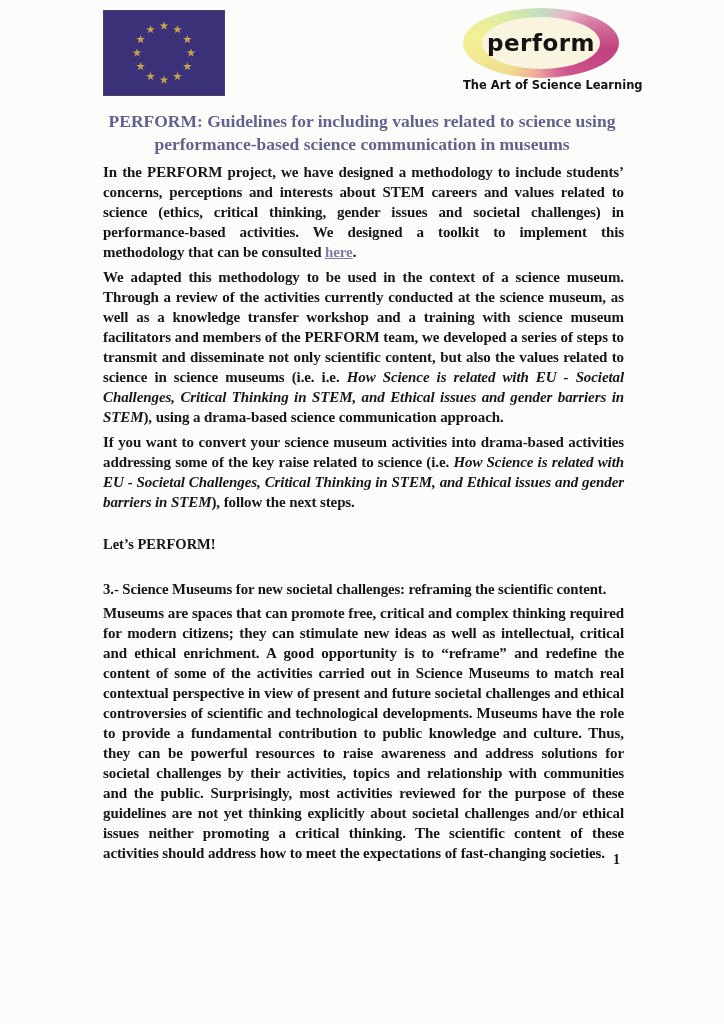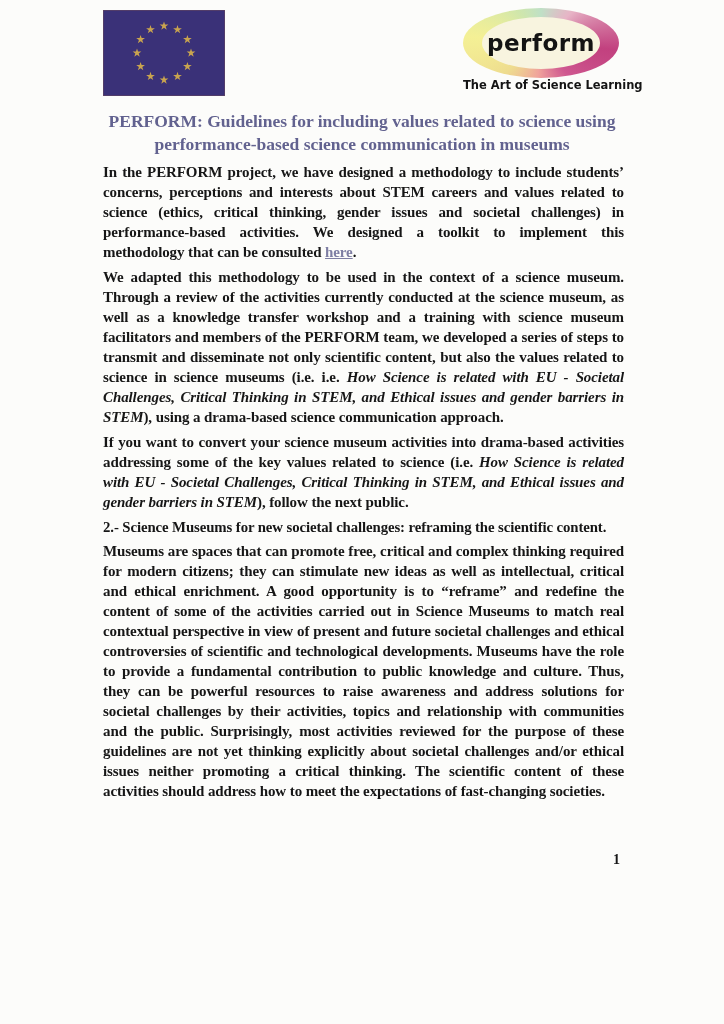--- a/index.html
+++ b/index.html
@@ -176,24 +176,25 @@
   </header>
 
   <h1 class="title">PERFORM: Guidelines for including values related to science using performance-based science communication in museums</h1>
 
   <main class="body-text">
 
     <p class="para"><span>In the PERFORM project, we have designed a methodology to include students’ concerns, perceptions and interests about STEM careers and values related to science (ethics, critical thinking, gender issues and societal challenges) in performance-based activities. We designed a toolkit to implement this methodology that can be consulted </span><a class="link">here</a><span>.</span></p>
 
     <p class="para"><span>We adapted this methodology to be used in the context of a science museum. Through a review of the activities currently conducted at the science museum, as well as a knowledge transfer workshop and a training with science museum facilitators and members of the PERFORM team, we developed a series of steps to transmit and disseminate not only scientific content, but also the values related to science in science museums (i.e. i.e. </span><em>How Science is related with EU - Societal Challenges, Critical Thinking in STEM, and Ethical issues and gender barriers in STEM</em><span>), using a drama-based science communication approach.</span></p>
 
-    <p class="para"><span>If you want to convert your science museum activities into drama-based activities addressing some of the key values related to science (i.e. </span><em>How Science is related with EU - Societal Challenges, Critical Thinking in STEM, and Ethical issues and gender barriers in STEM</em><span>), follow the next public.</span></p>
-
-
-    <h2 class="section-heading">2.- Science Museums for new societal challenges: reframing the scientific content.</h2>
+    <p class="para"><span>If you want to convert your science museum activities into drama-based activities addressing some of the key raise related to science (i.e. </span><em>How Science is related with EU - Societal Challenges, Critical Thinking in STEM, and Ethical issues and gender barriers in STEM</em><span>), follow the next steps.</span></p>
+
+    <p class="lets-perform">Let’s PERFORM!</p>
+
+    <h2 class="section-heading">3.- Science Museums for new societal challenges: reframing the scientific content.</h2>
 
     <p class="para">Museums are spaces that can promote free, critical and complex thinking required for modern citizens; they can stimulate new ideas as well as intellectual, critical and ethical enrichment. A good opportunity is to “reframe” and redefine the content of some of the activities carried out in Science Museums to match real contextual perspective in view of present and future societal challenges and ethical controversies of scientific and technological developments. Museums have the role to provide a fundamental contribution to public knowledge and culture. Thus, they can be powerful resources to raise awareness and address solutions for societal challenges by their activities, topics and relationship with communities and the public. Surprisingly, most activities reviewed for the purpose of these guidelines are not yet thinking explicitly about societal challenges and/or ethical issues neither promoting a critical thinking. The scientific content of these activities should address how to meet the expectations of fast-changing societies.</p>
 
 
   </main>
 
   <div class="page-number">1</div>
 
 </div>
 

